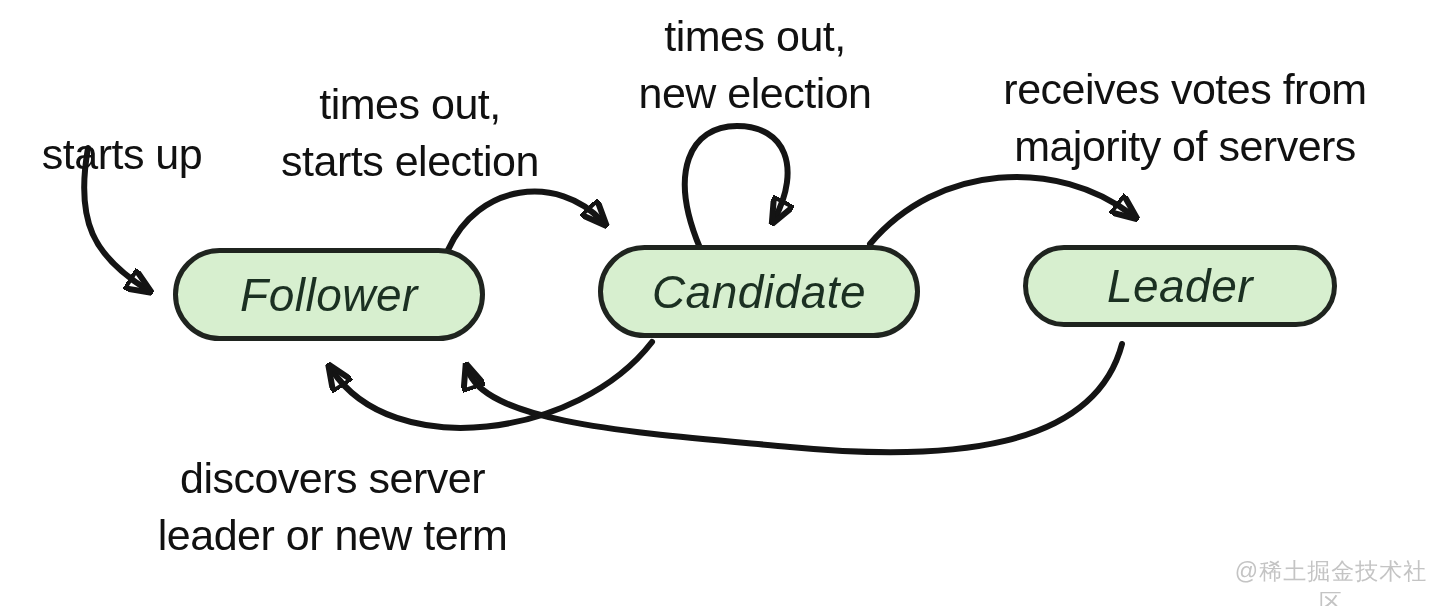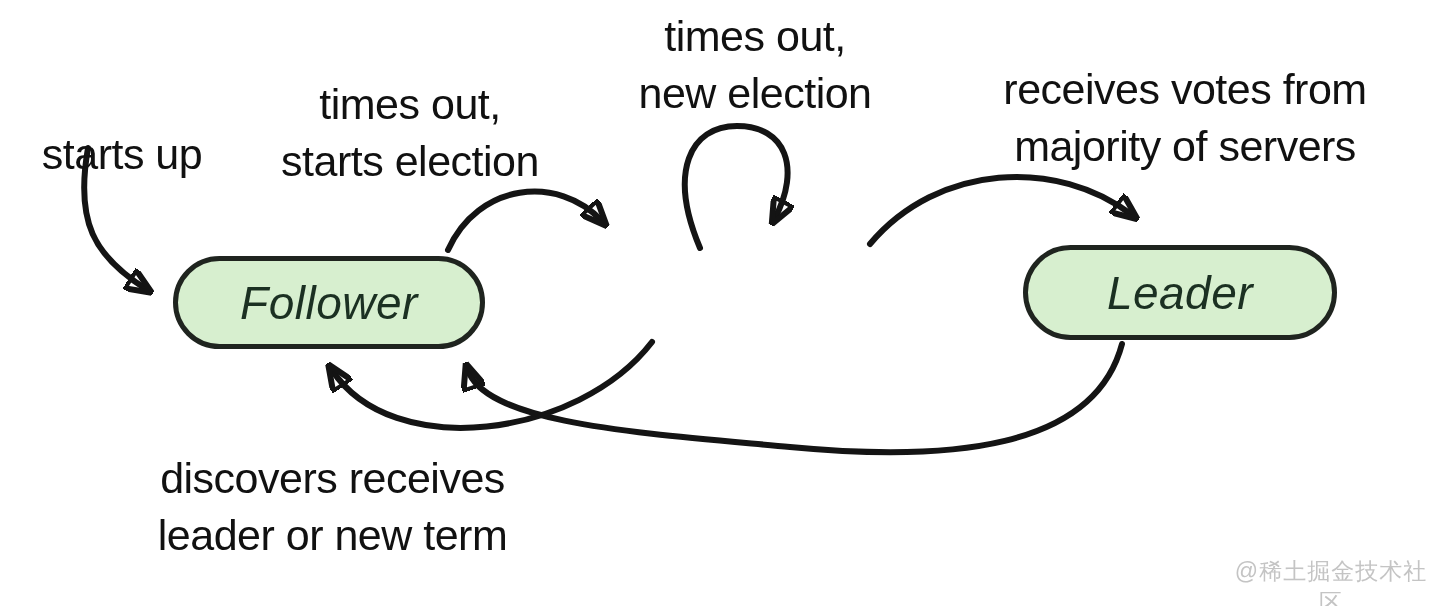--- a/index.html
+++ b/index.html
@@ -32,23 +32,23 @@
     justify-content: center;
     background: var(--state_fill, #d7efcf);
     border: 5px solid var(--state_border, #1f241f);
     border-radius: 50px;
     box-sizing: border-box;
     font-style: italic;
     font-size: 46px;
     color: var(--state_text, #1b3022);
     letter-spacing: 0.5px;
   }
-  .state-follower  { left: 173px; top: 256px; width: 312px; height: 93px; }
+  .state-follower  { left: 173px; top: 248px; width: 312px; height: 93px; }
   .state-candidate { left: 598px; top: 245px; width: 322px; height: 93px; }
-  .state-leader    { left: 1023px; top: 245px; width: 314px; height: 95px; }
+  .state-leader    { left: 1023px; top: 245px; width: 314px; height: 82px; }
   .label {
     position: absolute;
     text-align: center;
     white-space: pre-line;
     font-size: 43px;
     line-height: 1.33;
     color: var(--label_text, #111111);
     letter-spacing: -0.5px;
   }
   .label-starts-up          { left: 12px;   top: 86px;  width: 220px; margin-top: 40px; }
@@ -81,29 +81,32 @@
     <path d="M 448 250 C 478 183, 558 174, 602 221" marker-end="url(#arrowhead)"></path>
     <path d="M 700 248 C 668 172, 690 126, 737 126 C 786 126, 801 168, 775 218" marker-end="url(#arrowhead)"></path>
     <path d="M 870 244 C 938 163, 1058 158, 1132 215" marker-end="url(#arrowhead)"></path>
     <path d="M 652 342 C 578 438, 392 462, 332 370" marker-end="url(#arrowhead)"></path>
     <path d="M 1122 344 C 1094 450, 948 462, 790 447 C 640 433, 486 424, 468 370" marker-end="url(#arrowhead)"></path>
   </svg>
 
   <div class="state state-follower">
     <span>Follower</span>
   </div>
+  <div class="state state-candidate">
+    <span>Candidate</span>
+  </div>
   <div class="state state-leader">
     <span>Leader</span>
   </div>
 
   <div class="label label-starts-up">starts up</div>
   <div class="label label-times-out-starts">times out,
 starts election</div>
   <div class="label label-times-out-new">times out,
 new election</div>
   <div class="label label-receives-votes">receives votes from
 majority of servers</div>
-  <div class="label label-discovers-current">discovers receives
+  <div class="label label-discovers-current">discovers server
 leader or new term</div>
 
   <div class="watermark">@稀土掘金技术社区</div>
 
 </div>
 
 </body></html>

